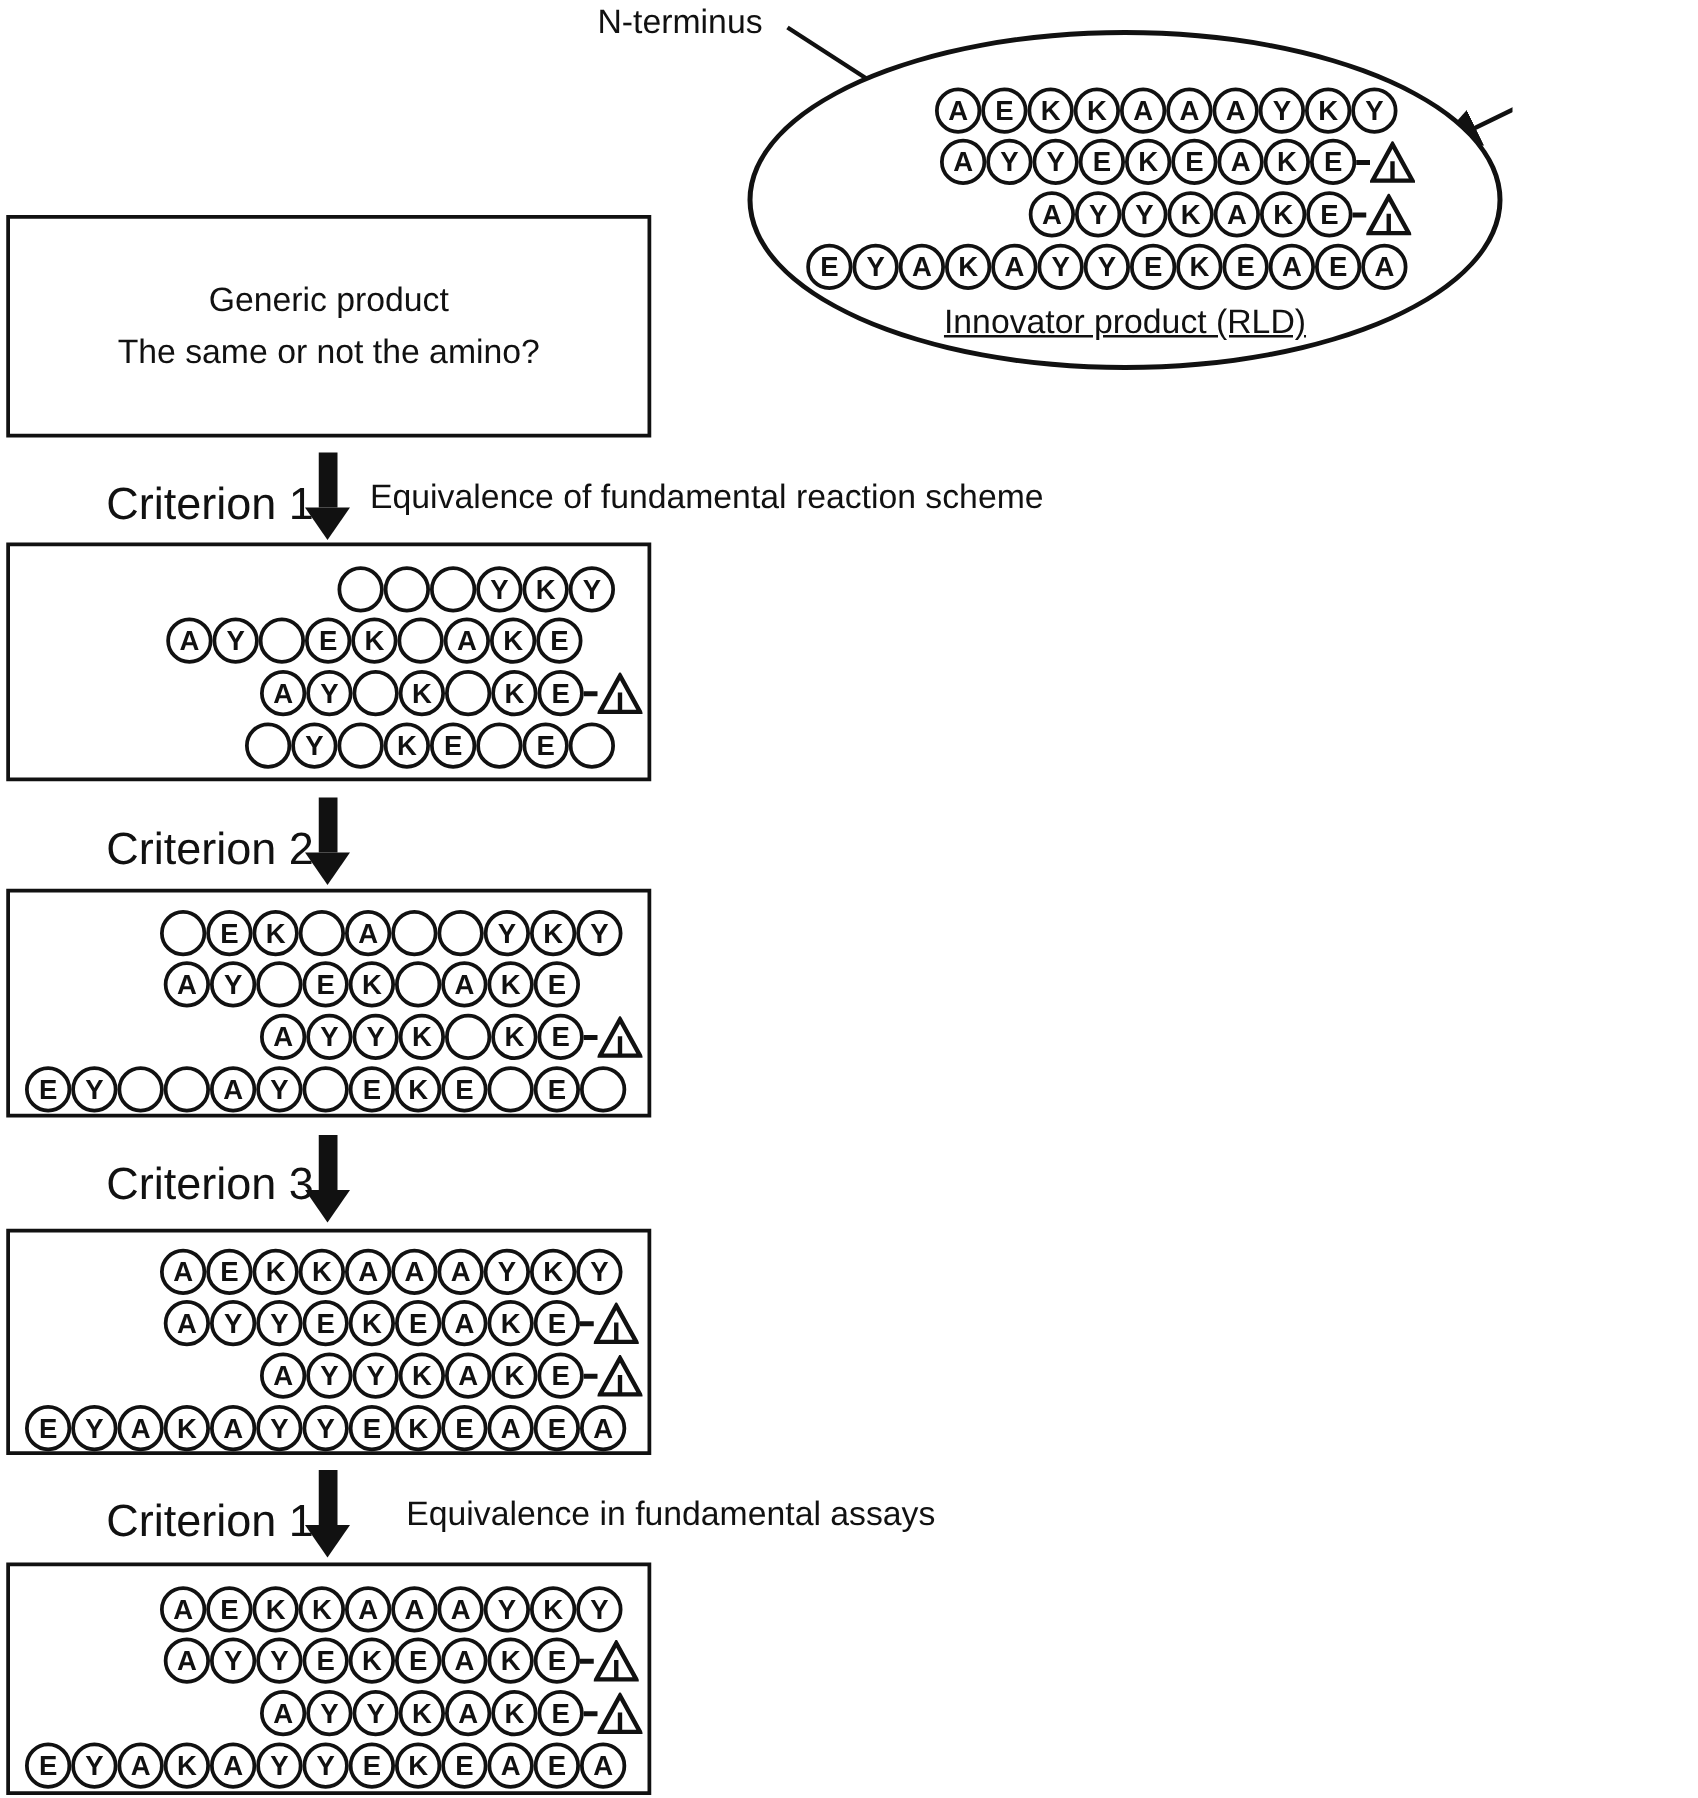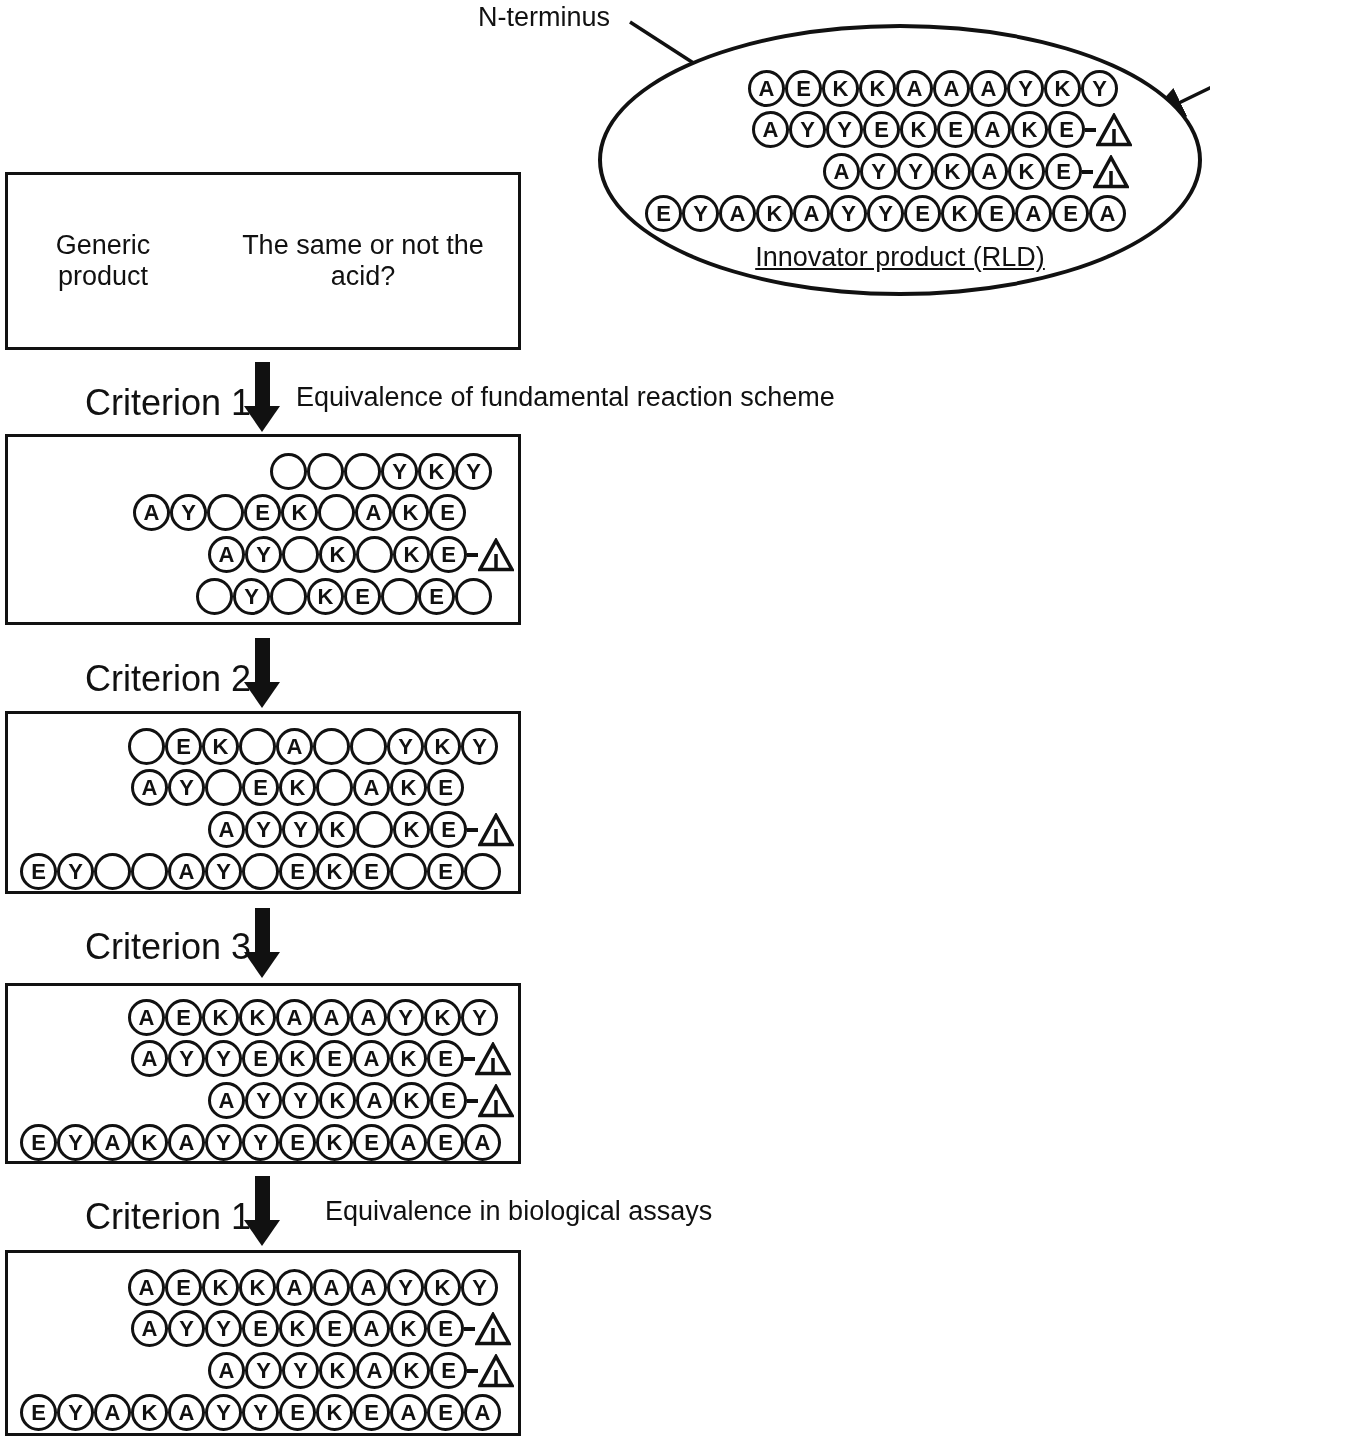--- a/index.html
+++ b/index.html
@@ -5,21 +5,21 @@
   * { box-sizing: border-box; }
   html, body { margin: 0; padding: 0; background: #fff; }
   body { font-family: "Liberation Sans", sans-serif; color: #111; }
   .canvas { position: relative; width: 1210px; height: 1438px; background: #fff; overflow: hidden; }
 
   .txt { position: absolute; font-size: 27px; white-space: nowrap; }
 
   .generic-box {
     position: absolute; left: 5px; top: 172px; width: 516px; height: 178px;
     border: 3px solid #111; background: #fff;
-    display: flex; flex-direction: row; align-items: center; justify-content: center;
+    display: flex; flex-direction: column; align-items: center; justify-content: center;
     gap: 10px; font-size: 27px; text-align: center;
   }
 
   .ellipse {
     position: absolute; left: 598px; top: 24px; width: 604px; height: 272px;
     border: 4px solid #111; border-radius: 50%; background: #fff;
   }
   .ellipse-label { position: absolute; left: 598px; top: 242px; width: 604px; text-align: center; font-size: 27px; text-decoration: underline; }
 
   .seq-row { position: absolute; display: flex; align-items: center; height: 37px; }
@@ -55,21 +55,21 @@
     </defs>
     <line x1="630" y1="22" x2="729" y2="86" stroke="#111" stroke-width="3.5" marker-end="url(#ah)"></line>
     <line x1="1292" y1="48" x2="1152" y2="116" stroke="#111" stroke-width="3.5" marker-end="url(#ah)"></line>
   </svg>
 
   <div class="txt" style="left:478px; top:2px">N-terminus</div>
   <div class="txt" style="left:1226px; top:18px">C-terminus</div>
 
   <div class="generic-box">
     <div>Generic product</div>
-    <div>The same or not the acid?</div>
+    <div>The same or not the amino?</div>
   </div>
 
   <div class="ellipse"></div>
   <div class="seq-row" style="left:748px; top:70px">
       <span class="aa">A</span>
       <span class="aa">E</span>
       <span class="aa">K</span>
       <span class="aa">K</span>
       <span class="aa">A</span>
       <span class="aa">A</span>
@@ -303,21 +303,21 @@
         <span class="aa">E</span>
         <span class="aa">A</span>
       </div>
   </div>
 
   <div class="flow-arrow" style="top:1176px">
     <div class="flow-shaft"></div>
     <div class="flow-head"></div>
   </div>
   <div class="crit-label" style="top:1196px">Criterion 1</div>
-  <div class="crit-desc" style="left:325px; top:1196px">Equivalence in biological assays</div>
+  <div class="crit-desc" style="left:325px; top:1196px">Equivalence in fundamental assays</div>
 
   <div class="seq-box" style="top:1250px; height:186px">
     <div class="seq-row" style="left:120px; top:16px">
         <span class="aa">A</span>
         <span class="aa">E</span>
         <span class="aa">K</span>
         <span class="aa">K</span>
         <span class="aa">A</span>
         <span class="aa">A</span>
         <span class="aa">A</span>

